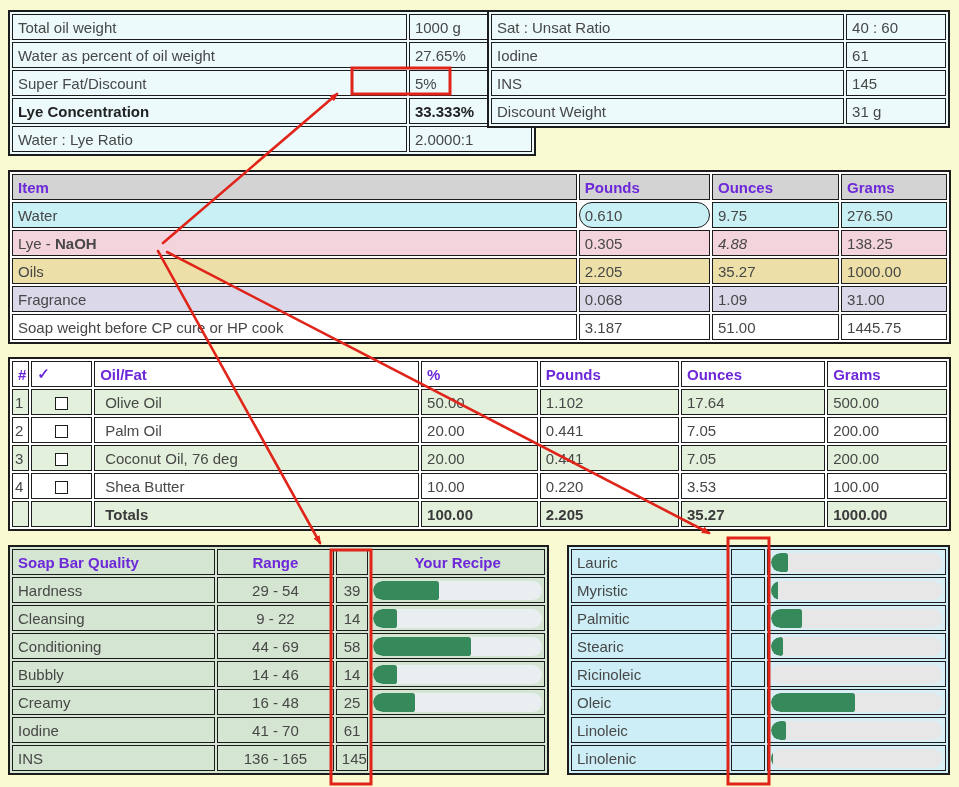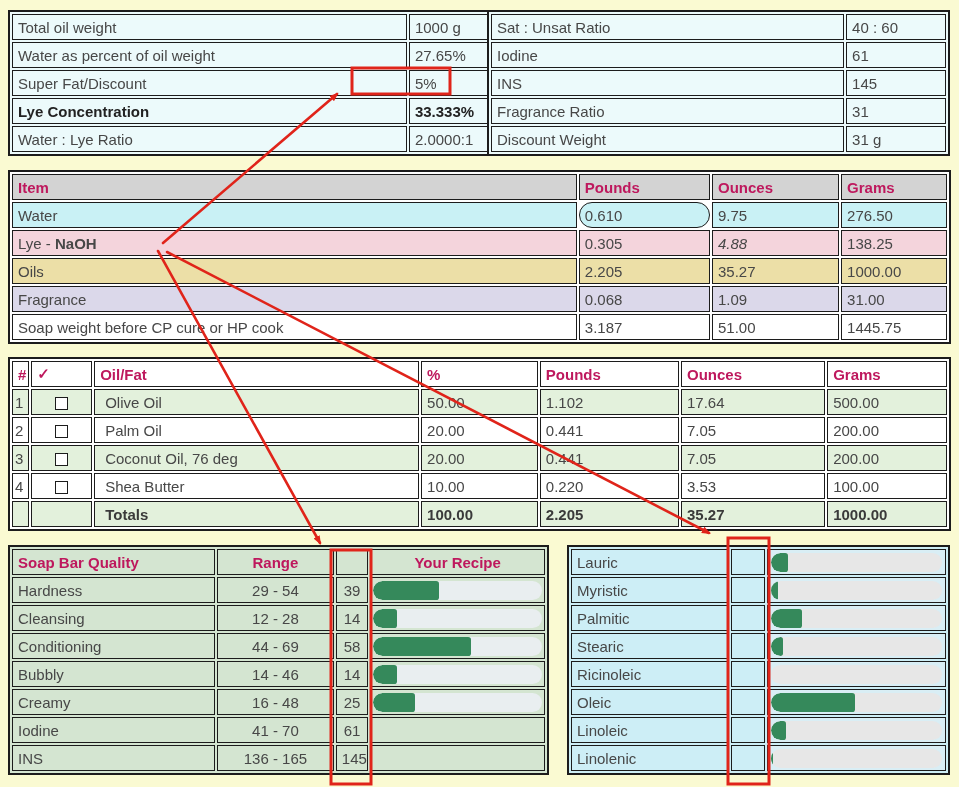--- a/index.html
+++ b/index.html
@@ -18,21 +18,21 @@
     table-layout:fixed;
   }
   .tbl td,.tbl th{
     border:1px solid #1c1c1c;
     height:24px;
     padding:0 5px;
     vertical-align:middle;
     overflow:hidden;
     white-space:nowrap;
   }
-  .tbl th{color:#be185d;font-weight:bold;text-align:left;}
+  .tbl th{color:#6d28d9;font-weight:bold;text-align:left;}
   
   #summary-left{left:8px;top:10px;width:528px;background:#ecfafb;}
   #summary-right{left:487px;top:10px;width:463px;background:#ecfafb;}
   .summary td{background:#ecfafb;}
   .summary tr.bold-row td{font-weight:bold;color:#222;}
   
   #weights{left:8px;top:170px;width:943px;background:#ffffff;}
   #weights th{background:#d3d3d3;}
   
   #oils{left:8px;top:357px;width:943px;background:#ffffff;}
@@ -112,24 +112,20 @@
   </tr>
   <tr>
     <td>Iodine</td>
     <td>61</td>
   </tr>
   <tr>
     <td>INS</td>
     <td>145</td>
   </tr>
   <tr>
-    <td>Fragrance Ratio</td>
-    <td>31</td>
-  </tr>
-  <tr>
     <td>Discount Weight</td>
     <td>31 g</td>
   </tr>
 </tbody>
   </table>
 
 <table class="tbl" id="weights">
   <colgroup>
       <col style="width:560px">
       <col style="width:130px">
@@ -263,21 +259,21 @@
     <td class="ctr">29 - 54</td>
     <td class="ctr">39</td>
     <td class="barcell">
           <div class="track q-track">
             <div class="fill" style="width: 39%;"></div>
           </div>
         </td>
   </tr>
   <tr>
     <td>Cleansing</td>
-    <td class="ctr">12 - 28</td>
+    <td class="ctr">9 - 22</td>
     <td class="ctr">14</td>
     <td class="barcell">
           <div class="track q-track">
             <div class="fill" style="width: 14%;"></div>
           </div>
         </td>
   </tr>
   <tr>
     <td>Conditioning</td>
     <td class="ctr">44 - 69</td>

